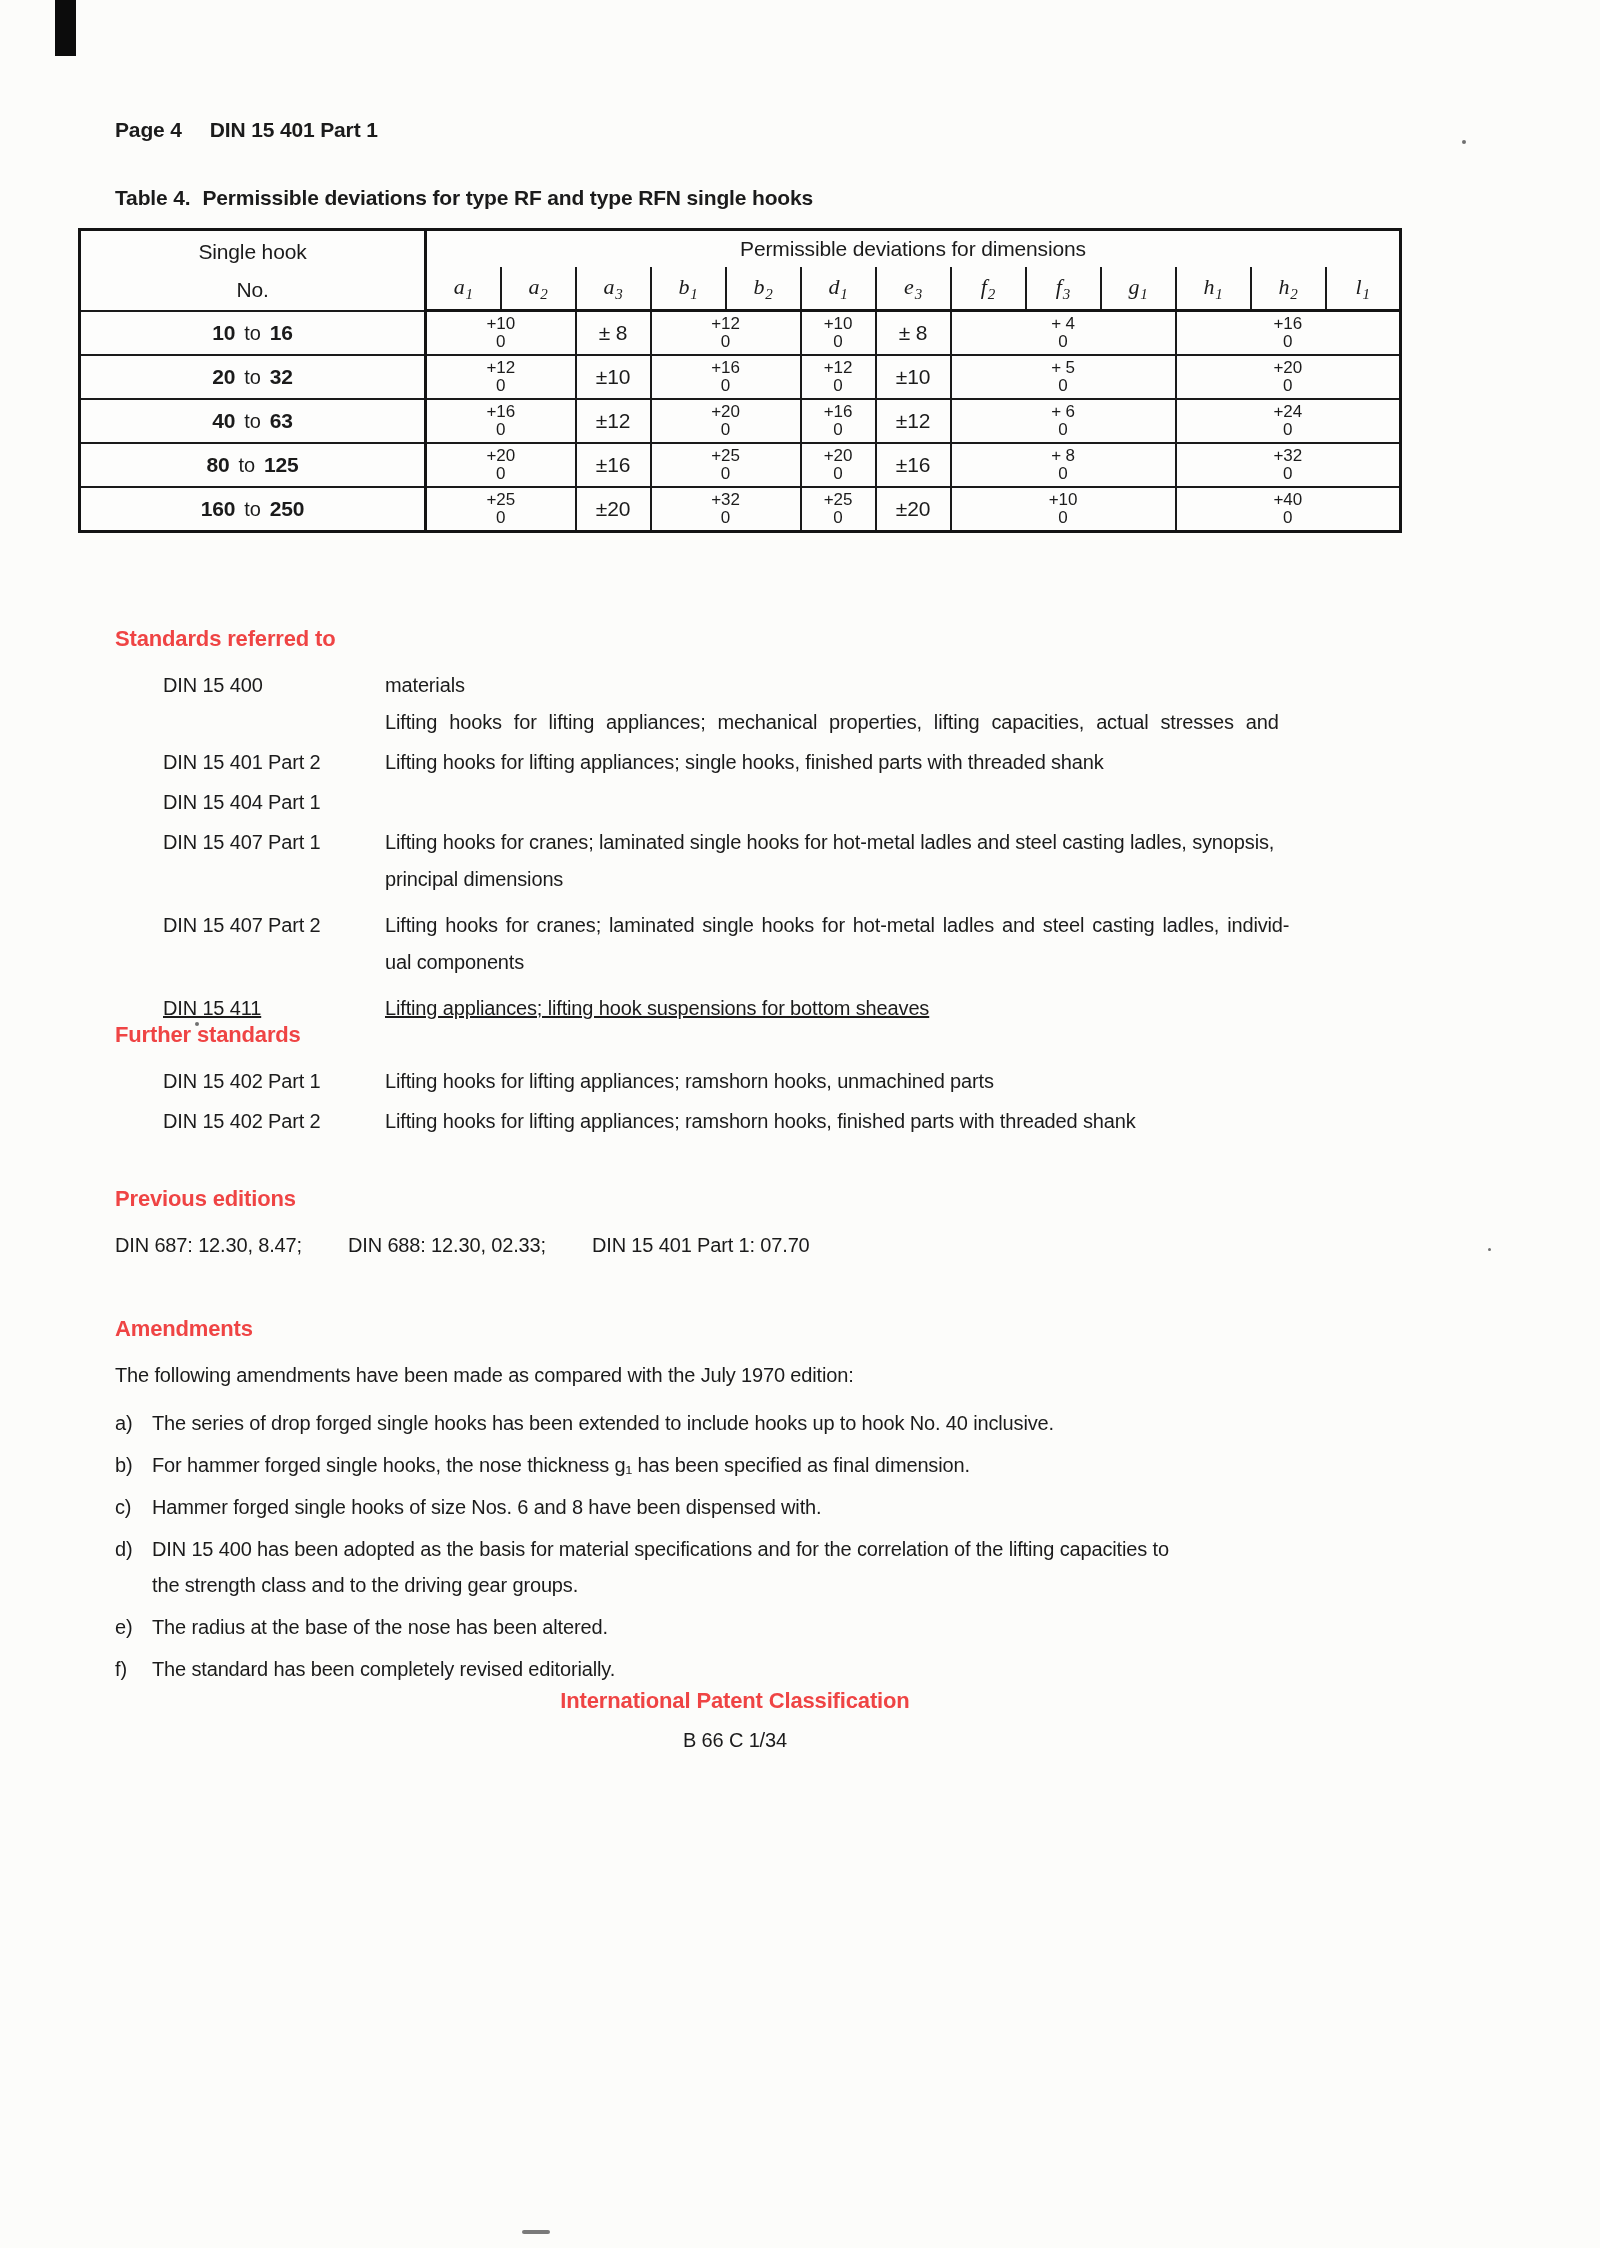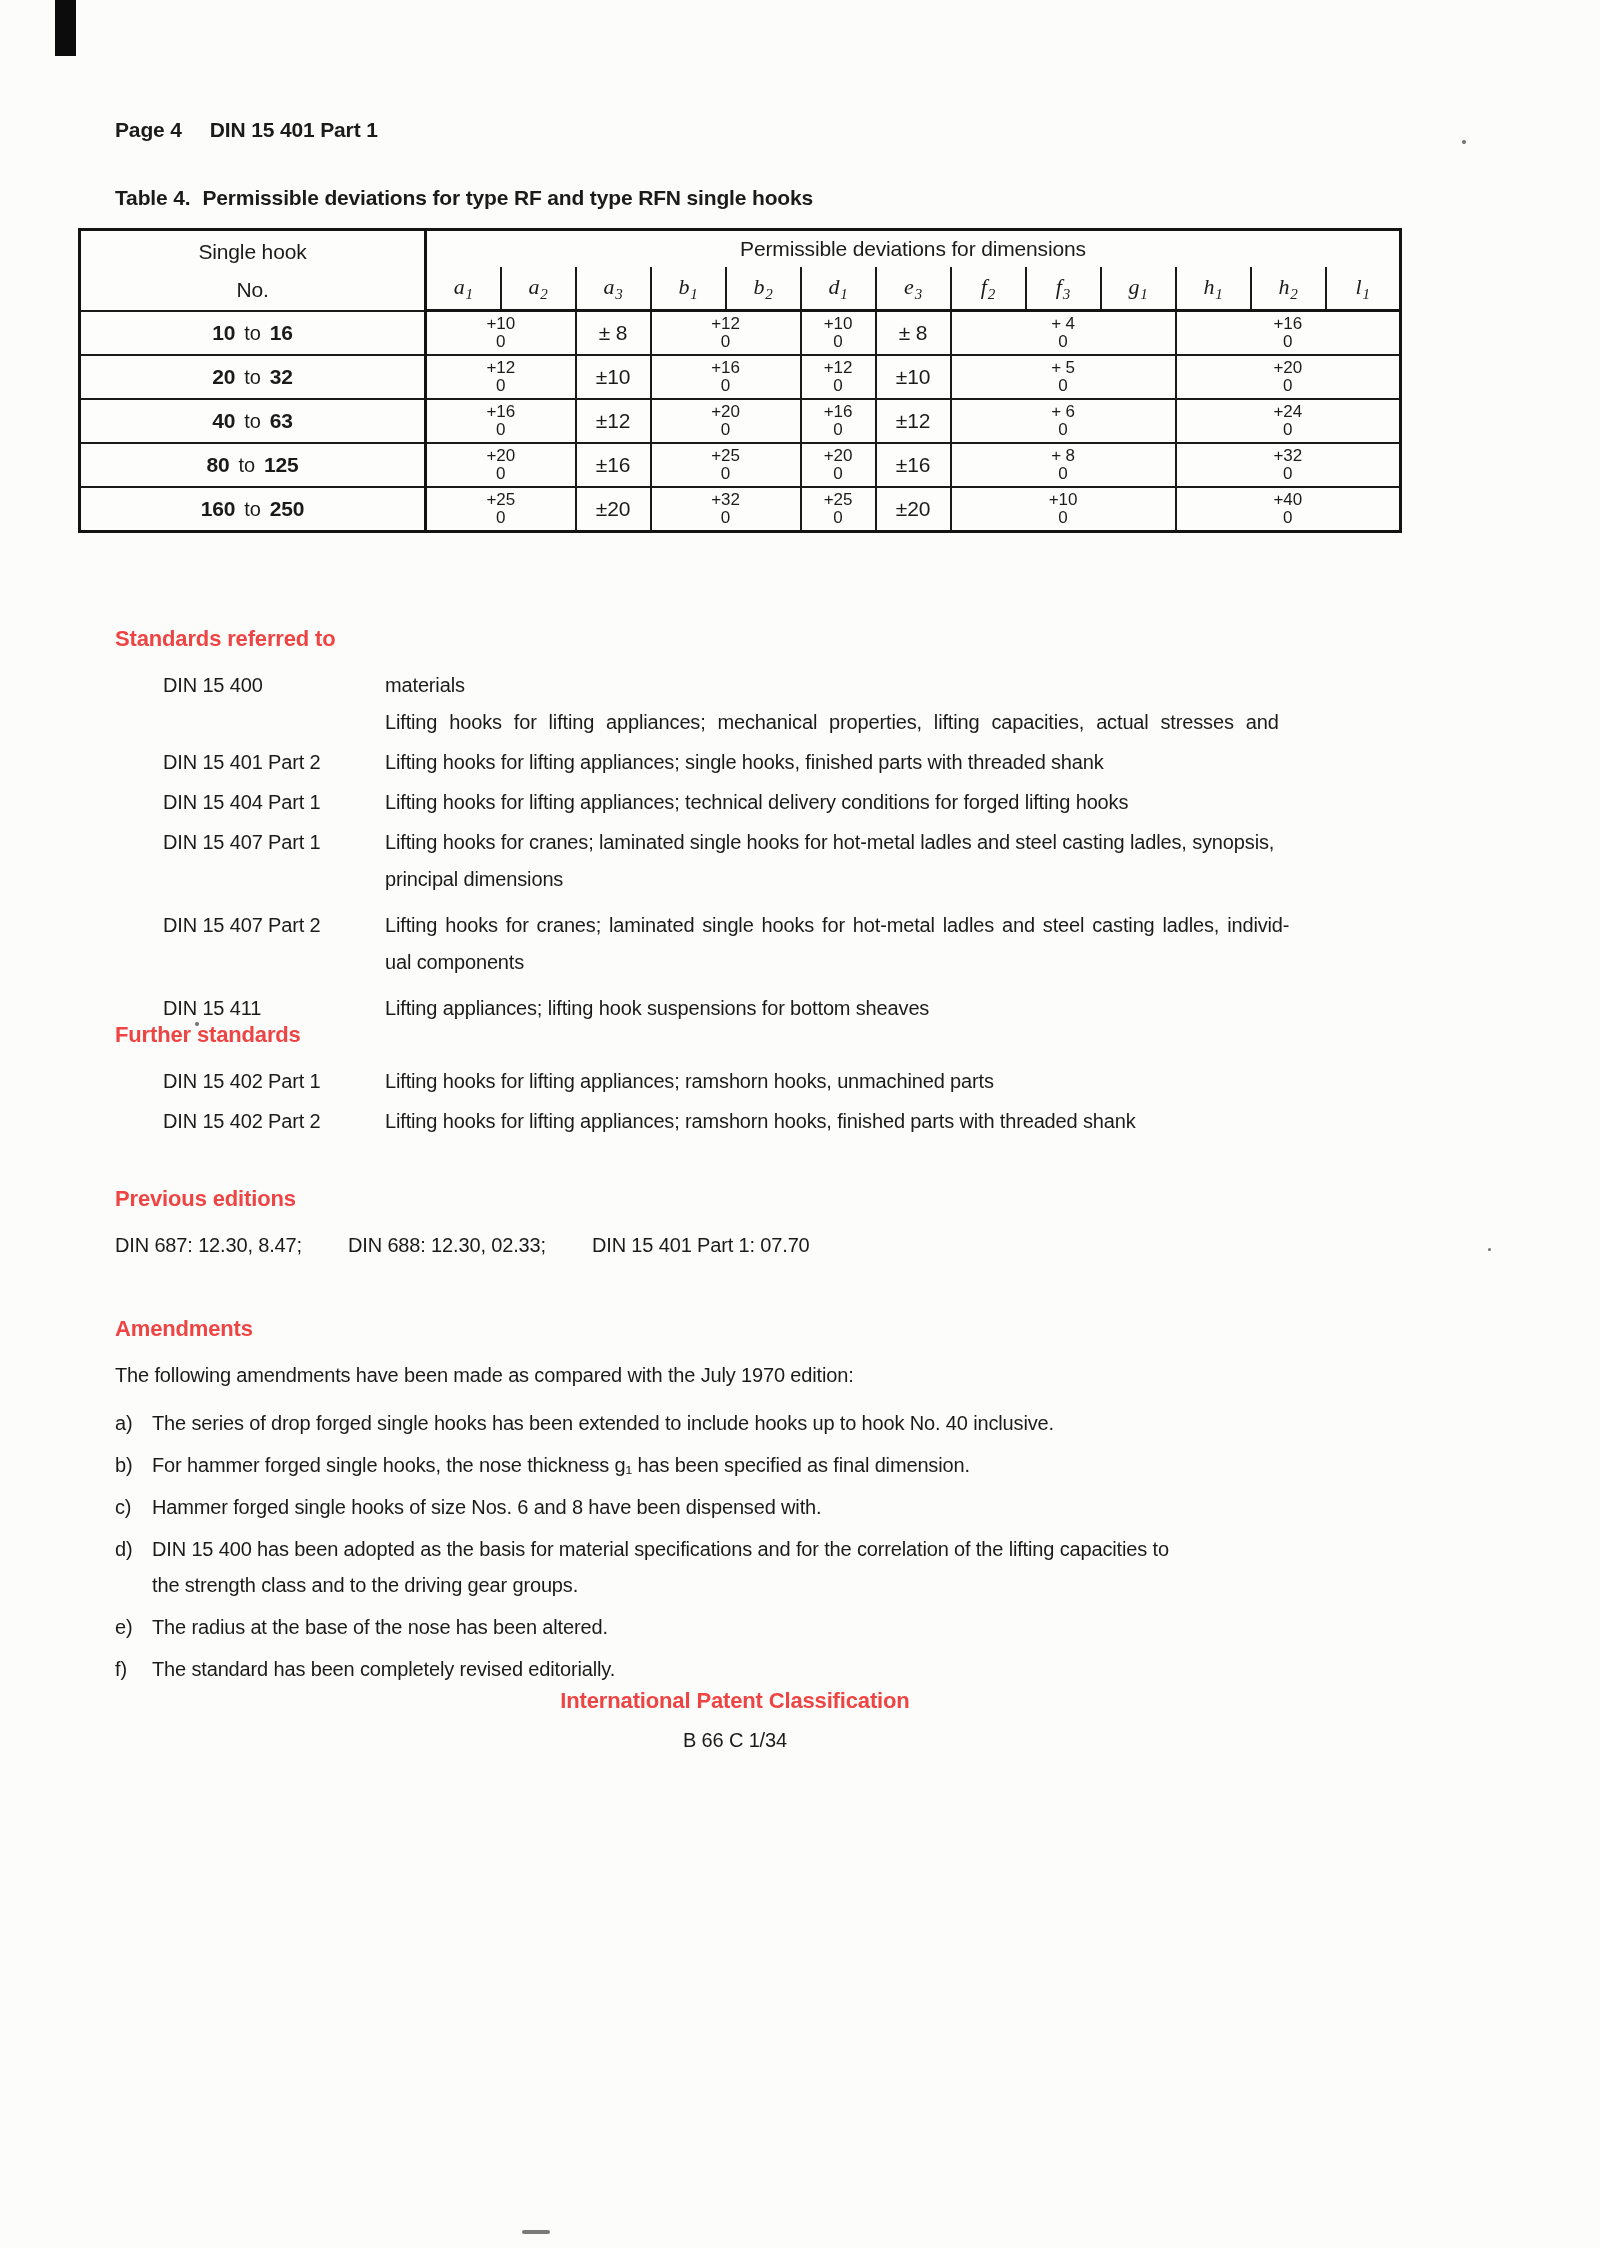--- a/index.html
+++ b/index.html
@@ -240,39 +240,36 @@
       </div>
     </div>
     <div class="std-item">
       <div class="std-term">DIN 15 401 Part 2</div>
       <div class="std-def">
         <div class="line">Lifting hooks for lifting appliances; single hooks, finished parts with threaded shank</div>
       </div>
     </div>
     <div class="std-item">
       <div class="std-term">DIN 15 404 Part 1</div>
-      <div class="std-def">
-        <div class="line">Lifting hooks for lifting appliances; technical delivery conditions for forged lifting hooks</div>
-      </div>
     </div>
     <div class="std-item">
       <div class="std-term">DIN 15 407 Part 1</div>
       <div class="std-def">
         <div class="line">Lifting hooks for cranes; laminated single hooks for hot-metal ladles and steel casting ladles, synopsis,</div>
         <div class="line">principal dimensions</div>
       </div>
     </div>
     <div class="std-item" style="margin-top:9px;">
       <div class="std-term">DIN 15 407 Part 2</div>
       <div class="std-def">
         <div class="line stretch2">Lifting hooks for cranes; laminated single hooks for hot-metal ladles and steel casting ladles, individ-</div>
         <div class="line">ual components</div>
       </div>
     </div>
-    <div class="std-item" style="margin-top:9px;">
+    <div class="std-item" style="margin-top:9px;text-decoration:underline;">
       <div class="std-term">DIN 15 411</div>
       <div class="std-def">
         <div class="line">Lifting appliances; lifting hook suspensions for bottom sheaves</div>
       </div>
     </div>
   </div>
 
   <div class="section sec-further">
     <div class="sec-heading">Further standards</div>
     <div class="std-item">

